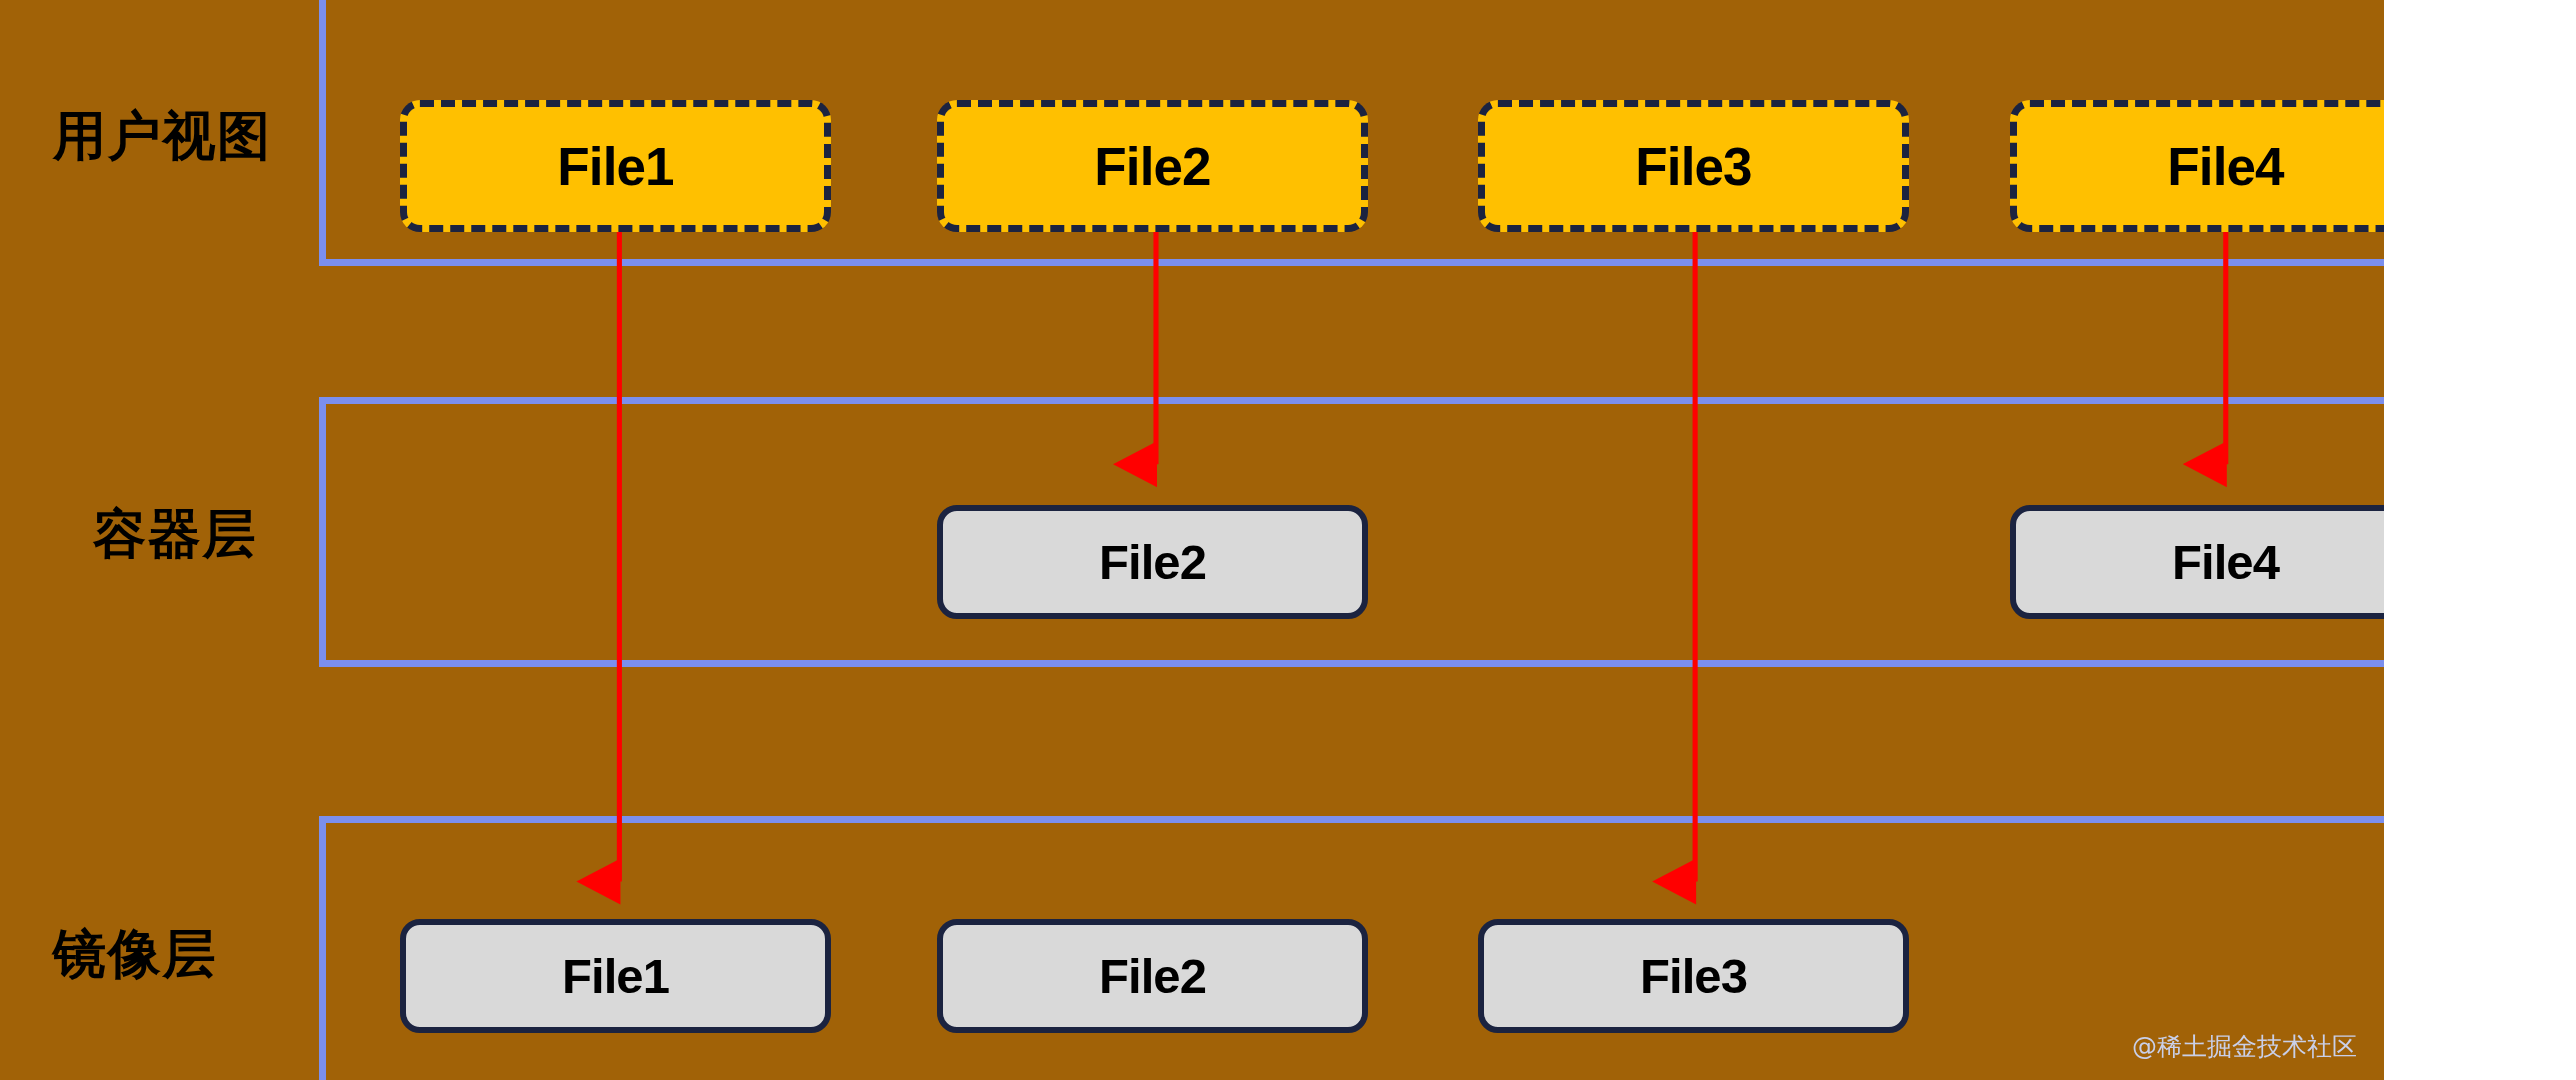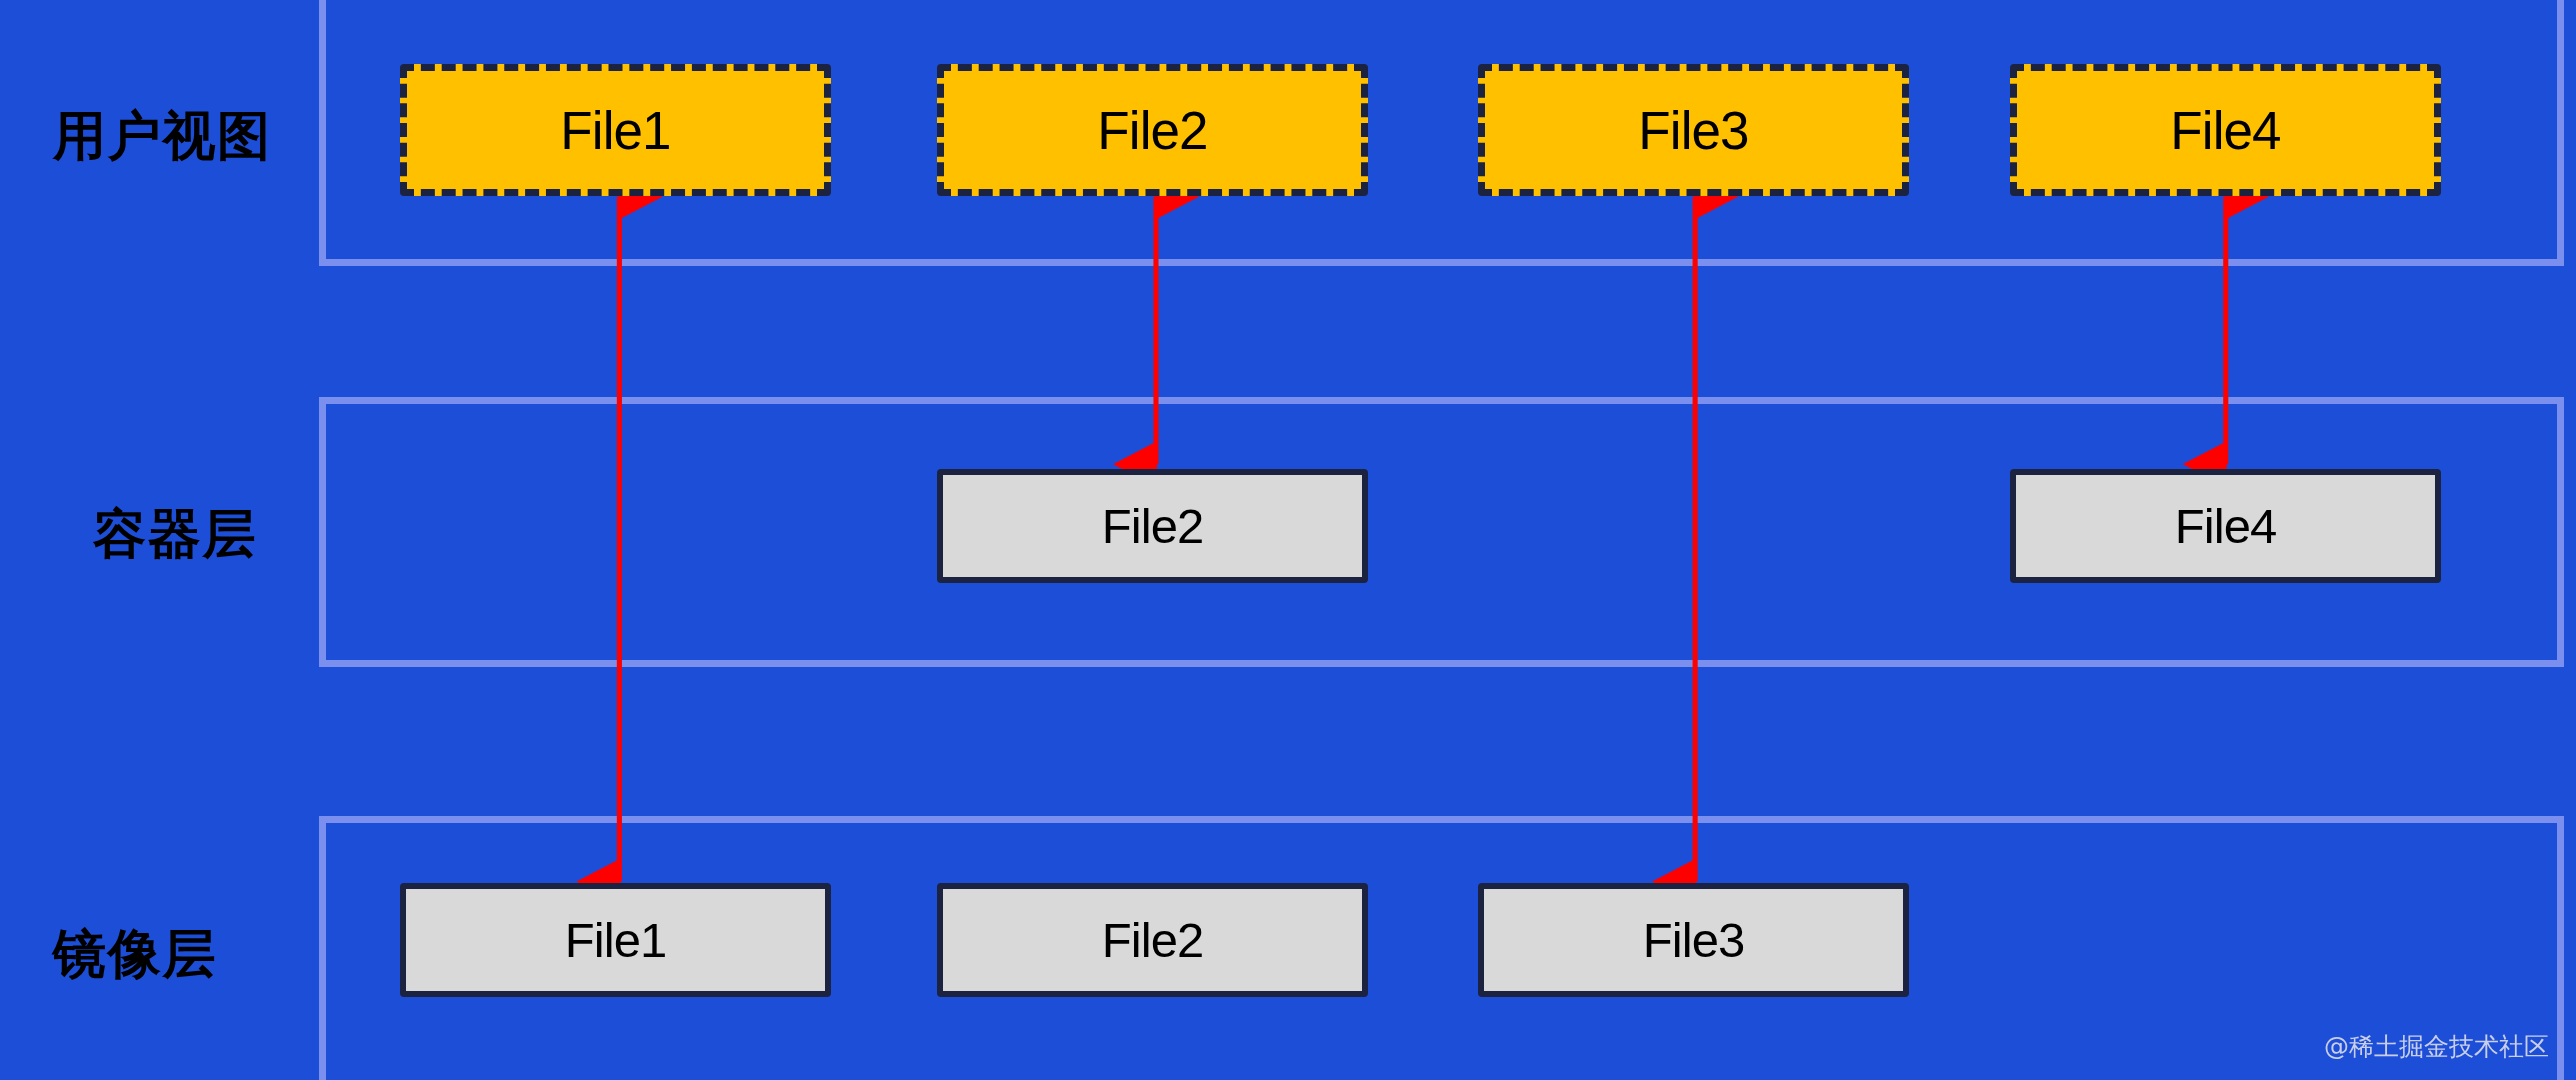--- a/index.html
+++ b/index.html
@@ -6,23 +6,23 @@
   html, body {
     margin: 0;
     padding: 0;
     background: #ffffff;
   }
   body {
     font-family: "Liberation Sans", "DejaVu Sans", sans-serif;
   }
   #stage {
     position: relative;
-    width: 2576px;
+    width: 2384px;
     height: 1080px;
-    background: #1d4ed8;
+    background: #a16207;
     overflow: hidden;
   }
 
   
   .row-label {
     position: absolute;
     font-weight: 700;
     color: #000000;
     font-size: 53px;
     line-height: 1;
@@ -39,25 +39,26 @@
     background: transparent;
   }
 
   
   .file-box {
     position: absolute;
     box-sizing: border-box;
     display: flex;
     align-items: center;
     justify-content: center;
-    border-radius: 4px;
-    font-weight: 400;
+    border-radius: 20px;
+    font-weight: 700;
     color: #000000;
     letter-spacing: -0.9px;
     z-index: 5;
+    margin-top: 36px;
   }
   .file-box.user {
     background: #FFC000;
     border: 7.7px dashed #1B2340;
     font-size: 53px;
   }
   .file-box.layer {
     background: #D9D9D9;
     border: 6px solid #1B2340;
     font-size: 49px;

